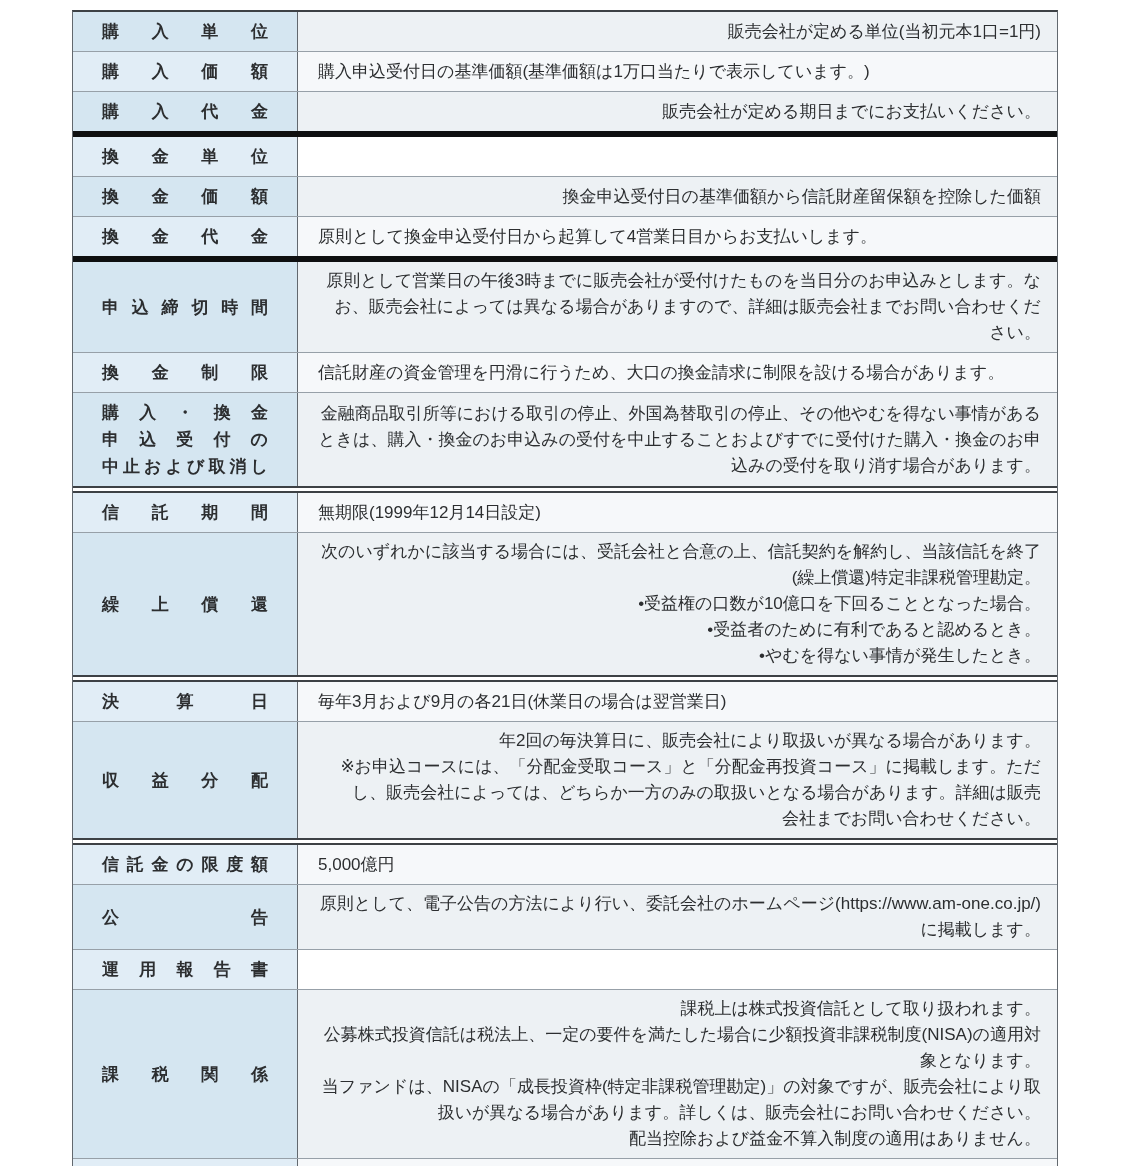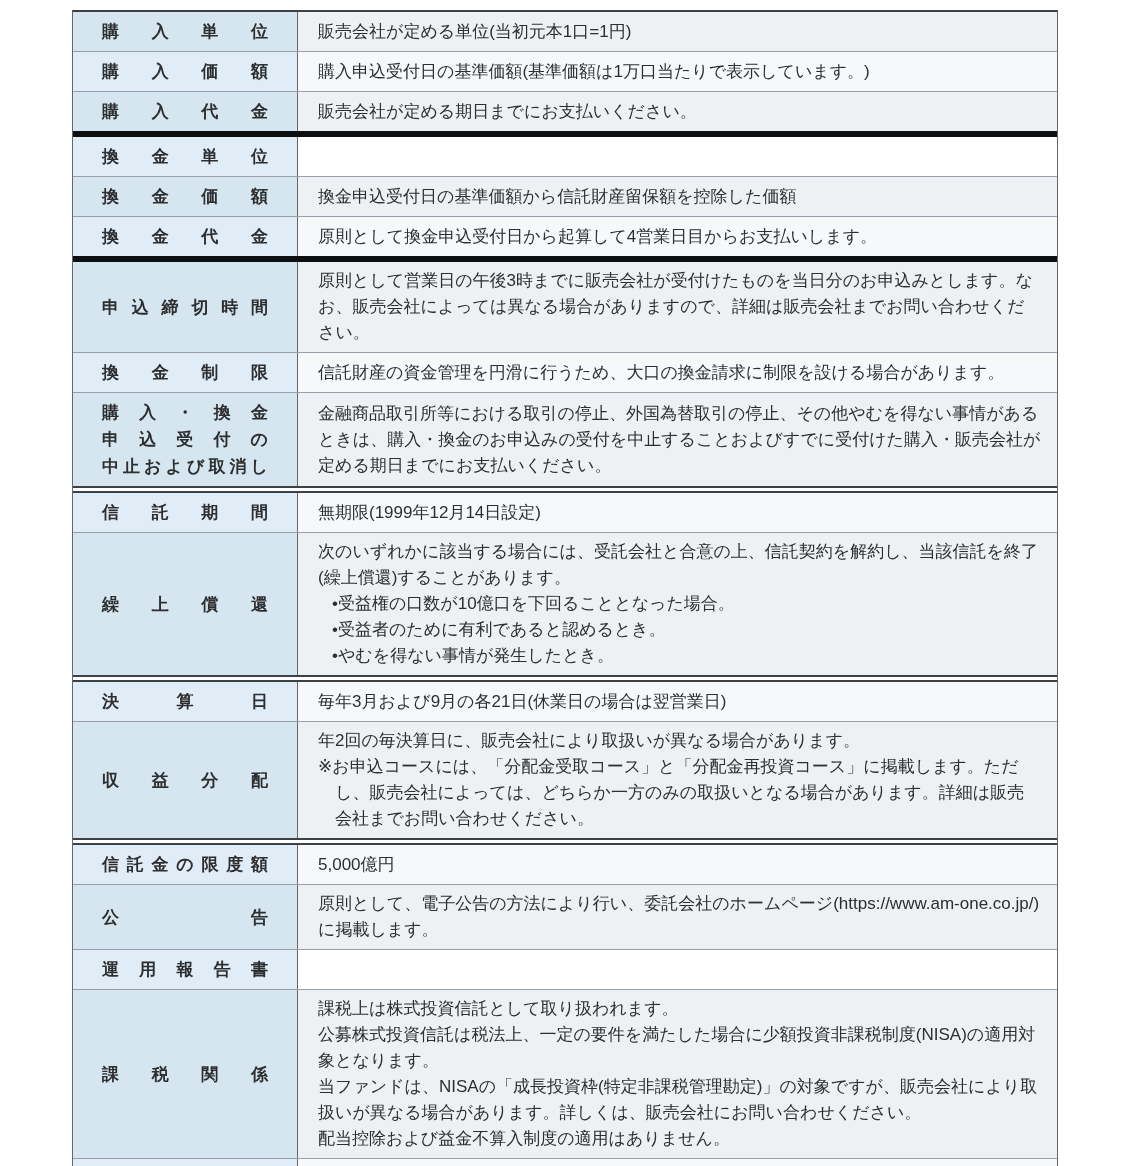--- a/index.html
+++ b/index.html
@@ -24,21 +24,21 @@
     margin:10px 72px 0 72px;
     border-top:2px solid var(--line-dark);
     border-bottom:3px solid var(--line-thick);
     border-left:1px solid var(--divider);
     border-right:1px solid var(--divider);
     box-sizing:border-box;
   }
   .row{display:flex;min-height:38px;}
   .row.even .label{background:var(--label-bg-even);}
   .row.odd  .label{background:var(--label-bg-odd);}
-  .row.even .content{background:var(--content-bg-even);}
+  .row.even .content{background:var(--content-bg-even);text-align:right;}
   .row.odd  .content{background:var(--content-bg-odd);}
   .label{
     width:225px;flex:0 0 225px;box-sizing:border-box;
     border-right:1px solid var(--divider);
     display:flex;flex-direction:column;justify-content:center;
     padding:6px 29px;
     font-size:17px;font-weight:600;letter-spacing:0;
   }
   .label-line{
     display:flex;justify-content:space-between;
@@ -193,21 +193,21 @@
           <span>止</span>
           <span>お</span>
           <span>よ</span>
           <span>び</span>
           <span>取</span>
           <span>消</span>
           <span>し</span>
         </div>
       </div>
       <div class="content">
-        <p class="plain">金融商品取引所等における取引の停止、外国為替取引の停止、その他やむを得ない事情があるときは、購入・換金のお申込みの受付を中止することおよびすでに受付けた購入・販売会社が定める期日までにお支払いください。</p>
+        <p class="plain">金融商品取引所等における取引の停止、外国為替取引の停止、その他やむを得ない事情があるときは、購入・換金のお申込みの受付を中止することおよびすでに受付けた購入・換金のお申込みの受付を取り消す場合があります。</p>
       </div>
     </div>
     <div class="sep-double"></div>
     <div class="row odd">
       <div class="label">
         <div class="label-line">
           <span>信</span>
           <span>託</span>
           <span>期</span>
           <span>間</span>
@@ -221,21 +221,21 @@
     <div class="row even">
       <div class="label">
         <div class="label-line">
           <span>繰</span>
           <span>上</span>
           <span>償</span>
           <span>還</span>
         </div>
       </div>
       <div class="content">
-        <p class="plain">次のいずれかに該当する場合には、受託会社と合意の上、信託契約を解約し、当該信託を終了(繰上償還)することがあります。</p>
+        <p class="plain">次のいずれかに該当する場合には、受託会社と合意の上、信託契約を解約し、当該信託を終了(繰上償還)特定非課税管理勘定。</p>
         <p class="bullet">•受益権の口数が10億口を下回ることとなった場合。</p>
         <p class="bullet">•受益者のために有利であると認めるとき。</p>
         <p class="bullet">•やむを得ない事情が発生したとき。</p>
       </div>
     </div>
     <div class="sep-double"></div>
     <div class="row odd">
       <div class="label">
         <div class="label-line">
           <span>決</span>

